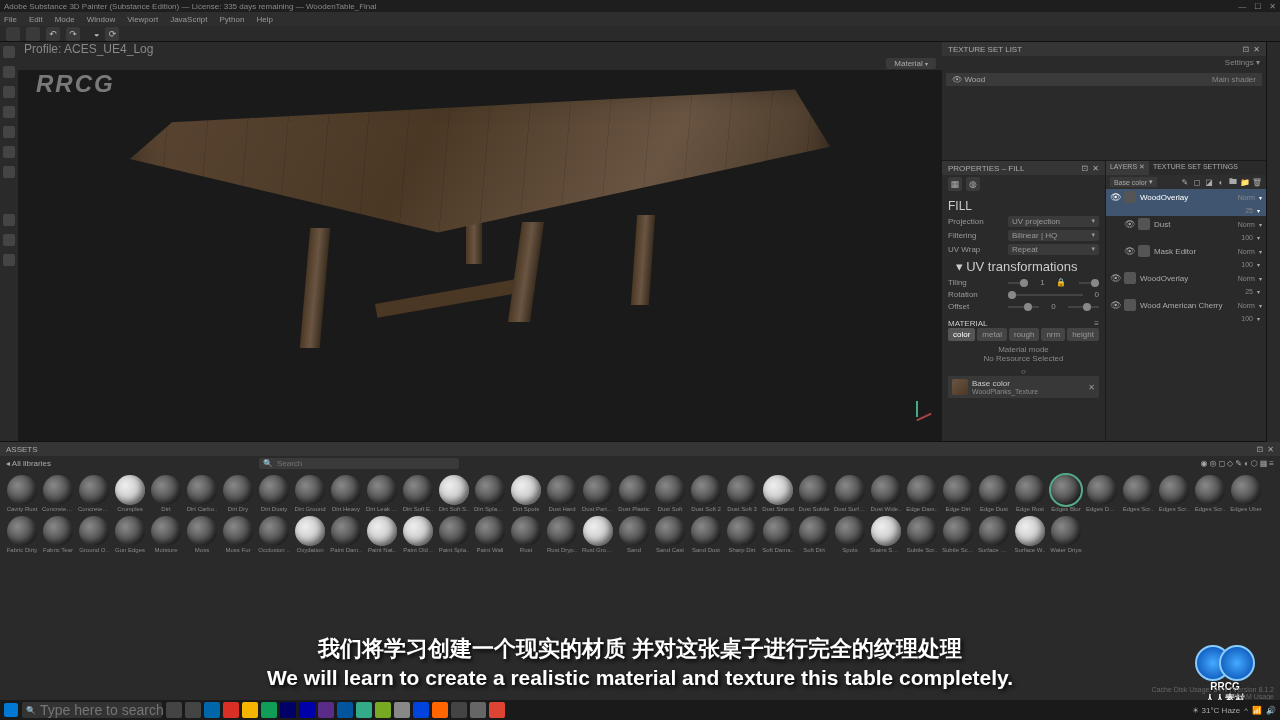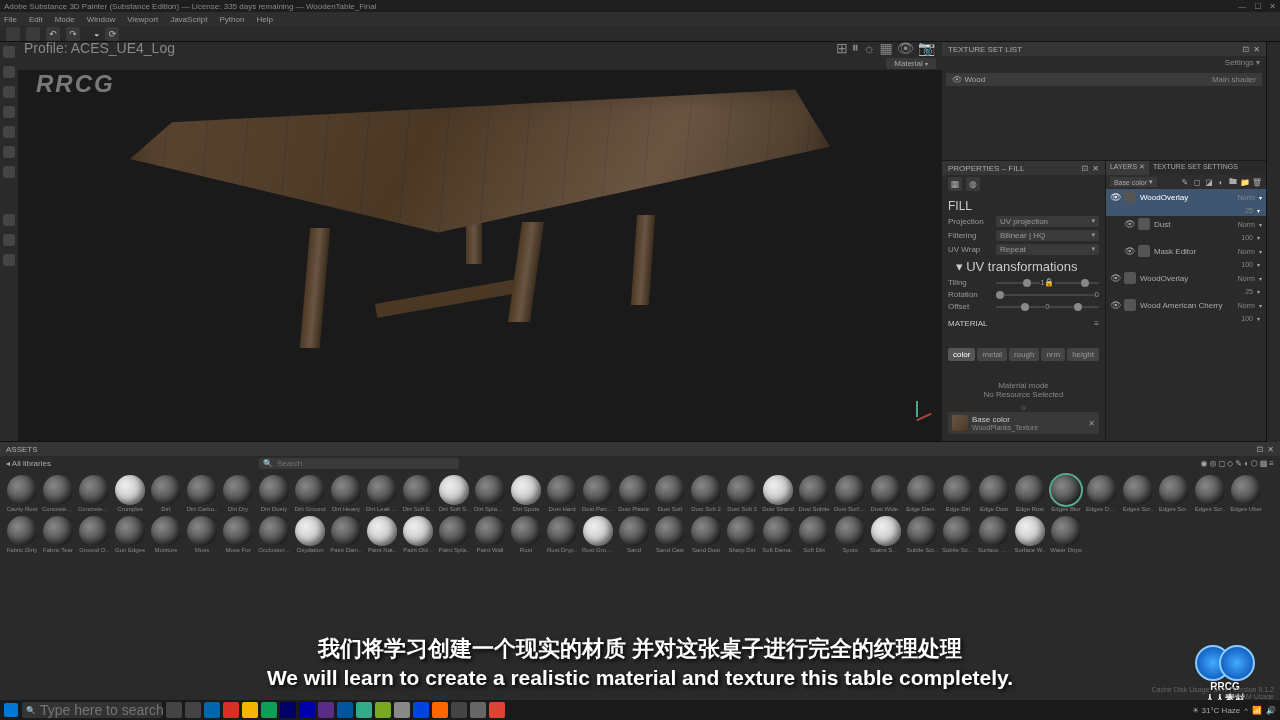--- a/index.html
+++ b/index.html
@@ -6,21 +6,21 @@
 body { background: #2a2a2a; color: #aaa; width: 1280px; height: 720px; overflow: hidden; position: relative; font-size: 9px; }
 .title-bar { background: #1e1e1e; height: 12px; display: flex; align-items: center; padding: 0 4px; font-size: 8px; color: #888; }
 .title-bar .win-controls { margin-left: auto; display: flex; gap: 8px; }
 .menu-bar { background: #2e2e2e; height: 14px; display: flex; align-items: center; padding: 0 4px; gap: 12px; font-size: 8px; color: #999; }
 .toolbar-strip { background: #2a2a2a; height: 16px; border-bottom: 1px solid #111; display: flex; align-items: center; gap: 6px; padding: 0 6px; font-size: 9px; color: #bbb; }
 .icon-btn { width: 14px; height: 14px; background: #3a3a3a; border-radius: 2px; display: flex; align-items: center; justify-content: center; cursor: pointer; }
 .main-area { display: flex; height: 399px; }
 .left-toolbar { width: 18px; background: #2a2a2a; display: flex; flex-direction: column; gap: 8px; padding-top: 4px; align-items: center; }
 .left-toolbar .tool { width: 12px; height: 12px; background: #444; border-radius: 2px; cursor: pointer; }
 .viewport-wrap { flex: 1; display: flex; flex-direction: column; position: relative; }
-.viewport-header { height: 14px; background: #2a2a2a; display: flex; align-items: flex-end; padding: 0 6px; font-size: 14px; color: #888; }
+.viewport-header { height: 14px; background: #2a2a2a; display: flex; align-items: flex-start; padding: 0 6px; font-size: 12px; color: #888; flex-direction: column; }
 .viewport-header .right { margin-left: auto; display: flex; gap: 4px; align-items: center; }
 .material-dropdown { background: #3a3a3a; padding: 1px 8px; border-radius: 2px; font-size: 8px; cursor: pointer; }
 .viewport { flex: 1; background: #1a1a1a; position: relative; overflow: hidden; display: flex; align-items: center; justify-content: center; }
 .table-3d { position: relative; width: 700px; height: 340px; }
 .tabletop { position: absolute; background: linear-gradient(120deg, #5a4532 0%, #4a3825 40%, #6a5542 70%, #3a2d1e 100%); clip-path: polygon(6% 18%, 95% 2%, 100% 30%, 44% 72%, 0% 36%); width: 100%; height: 60%; box-shadow: inset 0 0 30px rgba(0,0,0,0.5); background-image: repeating-linear-gradient(95deg, rgba(0,0,0,0.1) 0px, rgba(0,0,0,0.1) 1px, transparent 1px, transparent 40px), linear-gradient(120deg, #5a4532 0%, #4a3825 40%, #6a5542 70%, #3a2d1e 100%); }
 .leg { position: absolute; background: linear-gradient(90deg, #4a3825, #6a5542, #3a2d1e); }
 .leg1 { width: 20px; height: 120px; left: 25%; top: 42%; transform: skewX(-5deg); }
 .leg2 { width: 22px; height: 100px; left: 55%; top: 40%; transform: skewX(-8deg); }
 .leg3 { width: 18px; height: 90px; left: 72%; top: 38%; transform: skewX(-4deg); }
 .leg4 { width: 16px; height: 70px; left: 48%; top: 32%; }
@@ -33,30 +33,30 @@
 .panel-header { background: #353535; height: 14px; display: flex; align-items: center; padding: 0 6px; font-size: 8px; color: #aaa; text-transform: uppercase; }
 .panel-header .right { margin-left: auto; display: flex; gap: 4px; }
 .texset-body { padding: 4px; }
 .texset-item { background: #3a3a3a; padding: 2px 6px; display: flex; align-items: center; font-size: 8px; cursor: pointer; }
 .texset-item .shader { margin-left: auto; color: #888; }
 .texset-spacer { height: 70px; }
 .settings-row { text-align: right; padding: 2px 6px; font-size: 8px; color: #888; }
 .props-layers-row { display: flex; flex: 1; min-height: 0; }
 .properties-panel { flex: 1; display: flex; flex-direction: column; border-right: 1px solid #1a1a1a; }
 .props-body { padding: 4px 6px; font-size: 8px; color: #999; overflow: hidden; }
-.props-row { display: flex; align-items: center; margin: 3px 0; gap: 0; }
+.props-row { display: flex; align-items: center; margin: 3px 0; gap: 12px; }
 .props-row .lbl { width: 48px; }
 .props-row .val { flex: 1; }
 .dropdown-field { background: #3a3a3a; padding: 1px 4px; border-radius: 2px; display: flex; cursor: pointer; }
 .dropdown-field::after { content: '▾'; margin-left: auto; font-size: 7px; }
 .slider-track { height: 2px; background: #444; position: relative; flex: 1; }
 .slider-thumb { width: 8px; height: 8px; background: #888; border-radius: 50%; position: absolute; top: -3px; cursor: pointer; }
 .section-title { font-size: 13px; color: #ccc; margin: 4px 8px; }
 .section-title::before { content: '▾ '; }
-.material-toggles { display: flex; gap: 2px; margin: 20px 0; }
+.material-toggles { display: flex; gap: 2px; margin: 0 0; }
 .mat-toggle { background: #444; padding: 2px 5px; border-radius: 2px; font-size: 8px; cursor: pointer; }
 .mat-toggle.active { background: #555; color: #fff; }
 .material-mode { text-align: center; font-size: 8px; color: #888; margin: 4px 0; }
 .basecolor-box { display: flex; align-items: center; gap: 4px; background: #383838; padding: 3px 4px; border-radius: 2px; }
 .basecolor-swatch { width: 16px; height: 16px; background: linear-gradient(135deg, #6a5542, #4a3825); border-radius: 2px; }
 .layers-panel { width: 160px; display: flex; flex-direction: column; }
 .layers-tabs { display: flex; background: #2a2a2a; height: 14px; font-size: 7px; }
 .layers-tab { padding: 2px 4px; cursor: pointer; }
 .layers-tab.active { background: #3a3a3a; }
 .layers-toolbar { display: flex; gap: 2px; padding: 2px 4px; background: #2e2e2e; align-items: center; }

